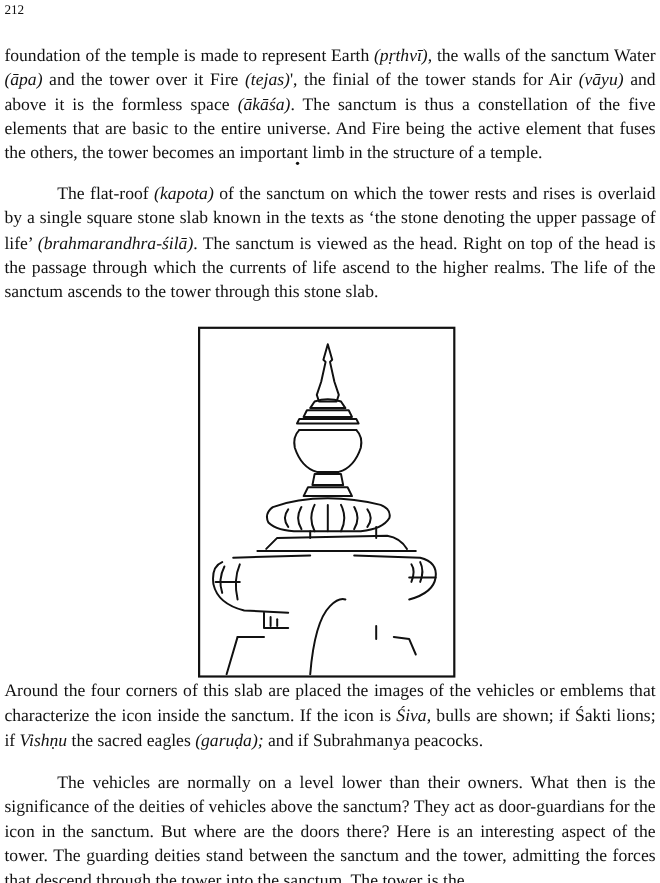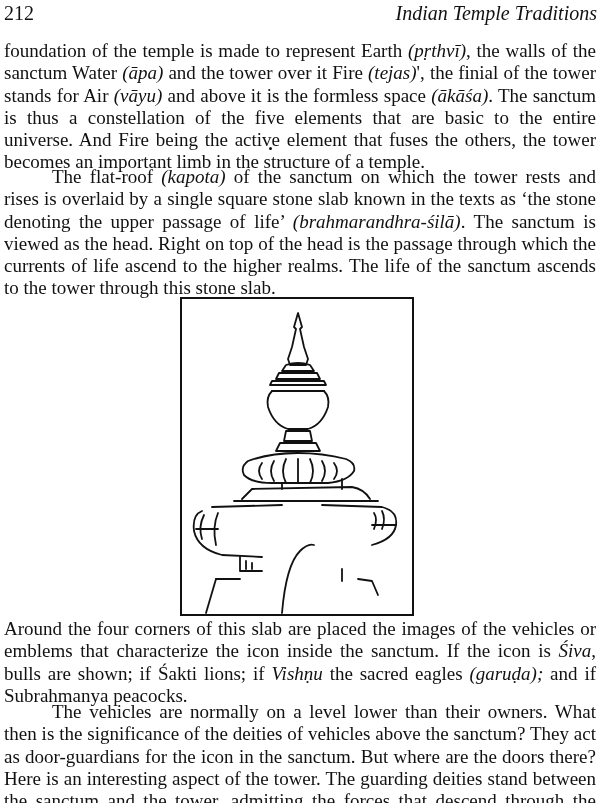--- a/index.html
+++ b/index.html
@@ -1,40 +1,39 @@
 <!DOCTYPE html>
 <html><head>
 <meta charset="utf-8">
 <style>
   html, body { margin: 0; padding: 0; background: #ffffff; }
   body { width: 600px; height: 803px; position: relative; overflow: hidden;
          font-family: "Liberation Serif", "DejaVu Serif", serif; color: #111; }
   .header { position: absolute; top: 2px; left: 4px; right: 3px; height: 22px;
-            font-size: 20px; }
+            font-size: 12px; }
   .page-num { position: absolute; left: 0; top: 0; }
   .running-title { position: absolute; right: 0; top: 0; font-style: italic; }
-  .para { position: absolute; left: 4px; width: 592px; font-size: 19px;
+  .para { position: absolute; left: 4px; width: 592px; font-size: 16px;
           line-height: 22.3px; text-align: justify; margin: 0; }
   .para.indent { text-indent: 48px; }
   .para span.it { font-style: italic; }
   #p1 { top: 40px; }
   #p2 { top: 166px; }
   #p3 { top: 618px; }
   #p4 { top: 701px; }
   .figure { position: absolute; left: 180px; top: 297px; width: 234px; height: 319px;
             border: 2px solid #111; box-sizing: border-box; background: #fff; overflow: hidden; }
   .figure svg { position: absolute; left: 0; top: 0; }
   .dot { position: absolute; left: 269px; top: 147px; width: 3px; height: 3px; background:#111; border-radius: 50%; }
 </style>
 </head>
 <body>
 
 <div class="header">
   <span class="page-num">212</span>
-  <span class="running-title">Indian Temple Traditions</span>
 </div>
 
 <p class="para" id="p1"><span>foundation of the temple is made to represent Earth </span><span class="it">(pṛthvī)</span><span>, the walls of the sanctum Water </span><span class="it">(āpa)</span><span> and the tower over it Fire </span><span class="it">(tejas)</span><span>', the finial of the tower stands for Air </span><span class="it">(vāyu)</span><span> and above it is the formless space </span><span class="it">(ākāśa)</span><span>. The sanctum is thus a constellation of the five elements that are basic to the entire universe. And Fire being the active element that fuses the others, the tower becomes an important limb in the structure of a temple.</span></p>
 <div class="dot"></div>
 <p class="para indent" id="p2"><span>The flat-roof </span><span class="it">(kapota)</span><span> of the sanctum on which the tower rests and rises is overlaid by a single square stone slab known in the texts as ‘the stone denoting the upper passage of life’ </span><span class="it">(brahmarandhra-śilā)</span><span>. The sanctum is viewed as the head. Right on top of the head is the passage through which the currents of life ascend to the higher realms. The life of the sanctum ascends to the tower through this stone slab.</span></p>
 
 <div class="figure">
   <svg width="230" height="315" viewBox="0 0 230 315" fill="none" stroke="#111" stroke-width="1.8" stroke-linecap="round" stroke-linejoin="round">
 
     <path d="M116 14 L112 28 L114 30 L110 48 L106 60 L108 66 L124 66 L126 60 L122 48 L118 30 L120 28 Z"></path>

